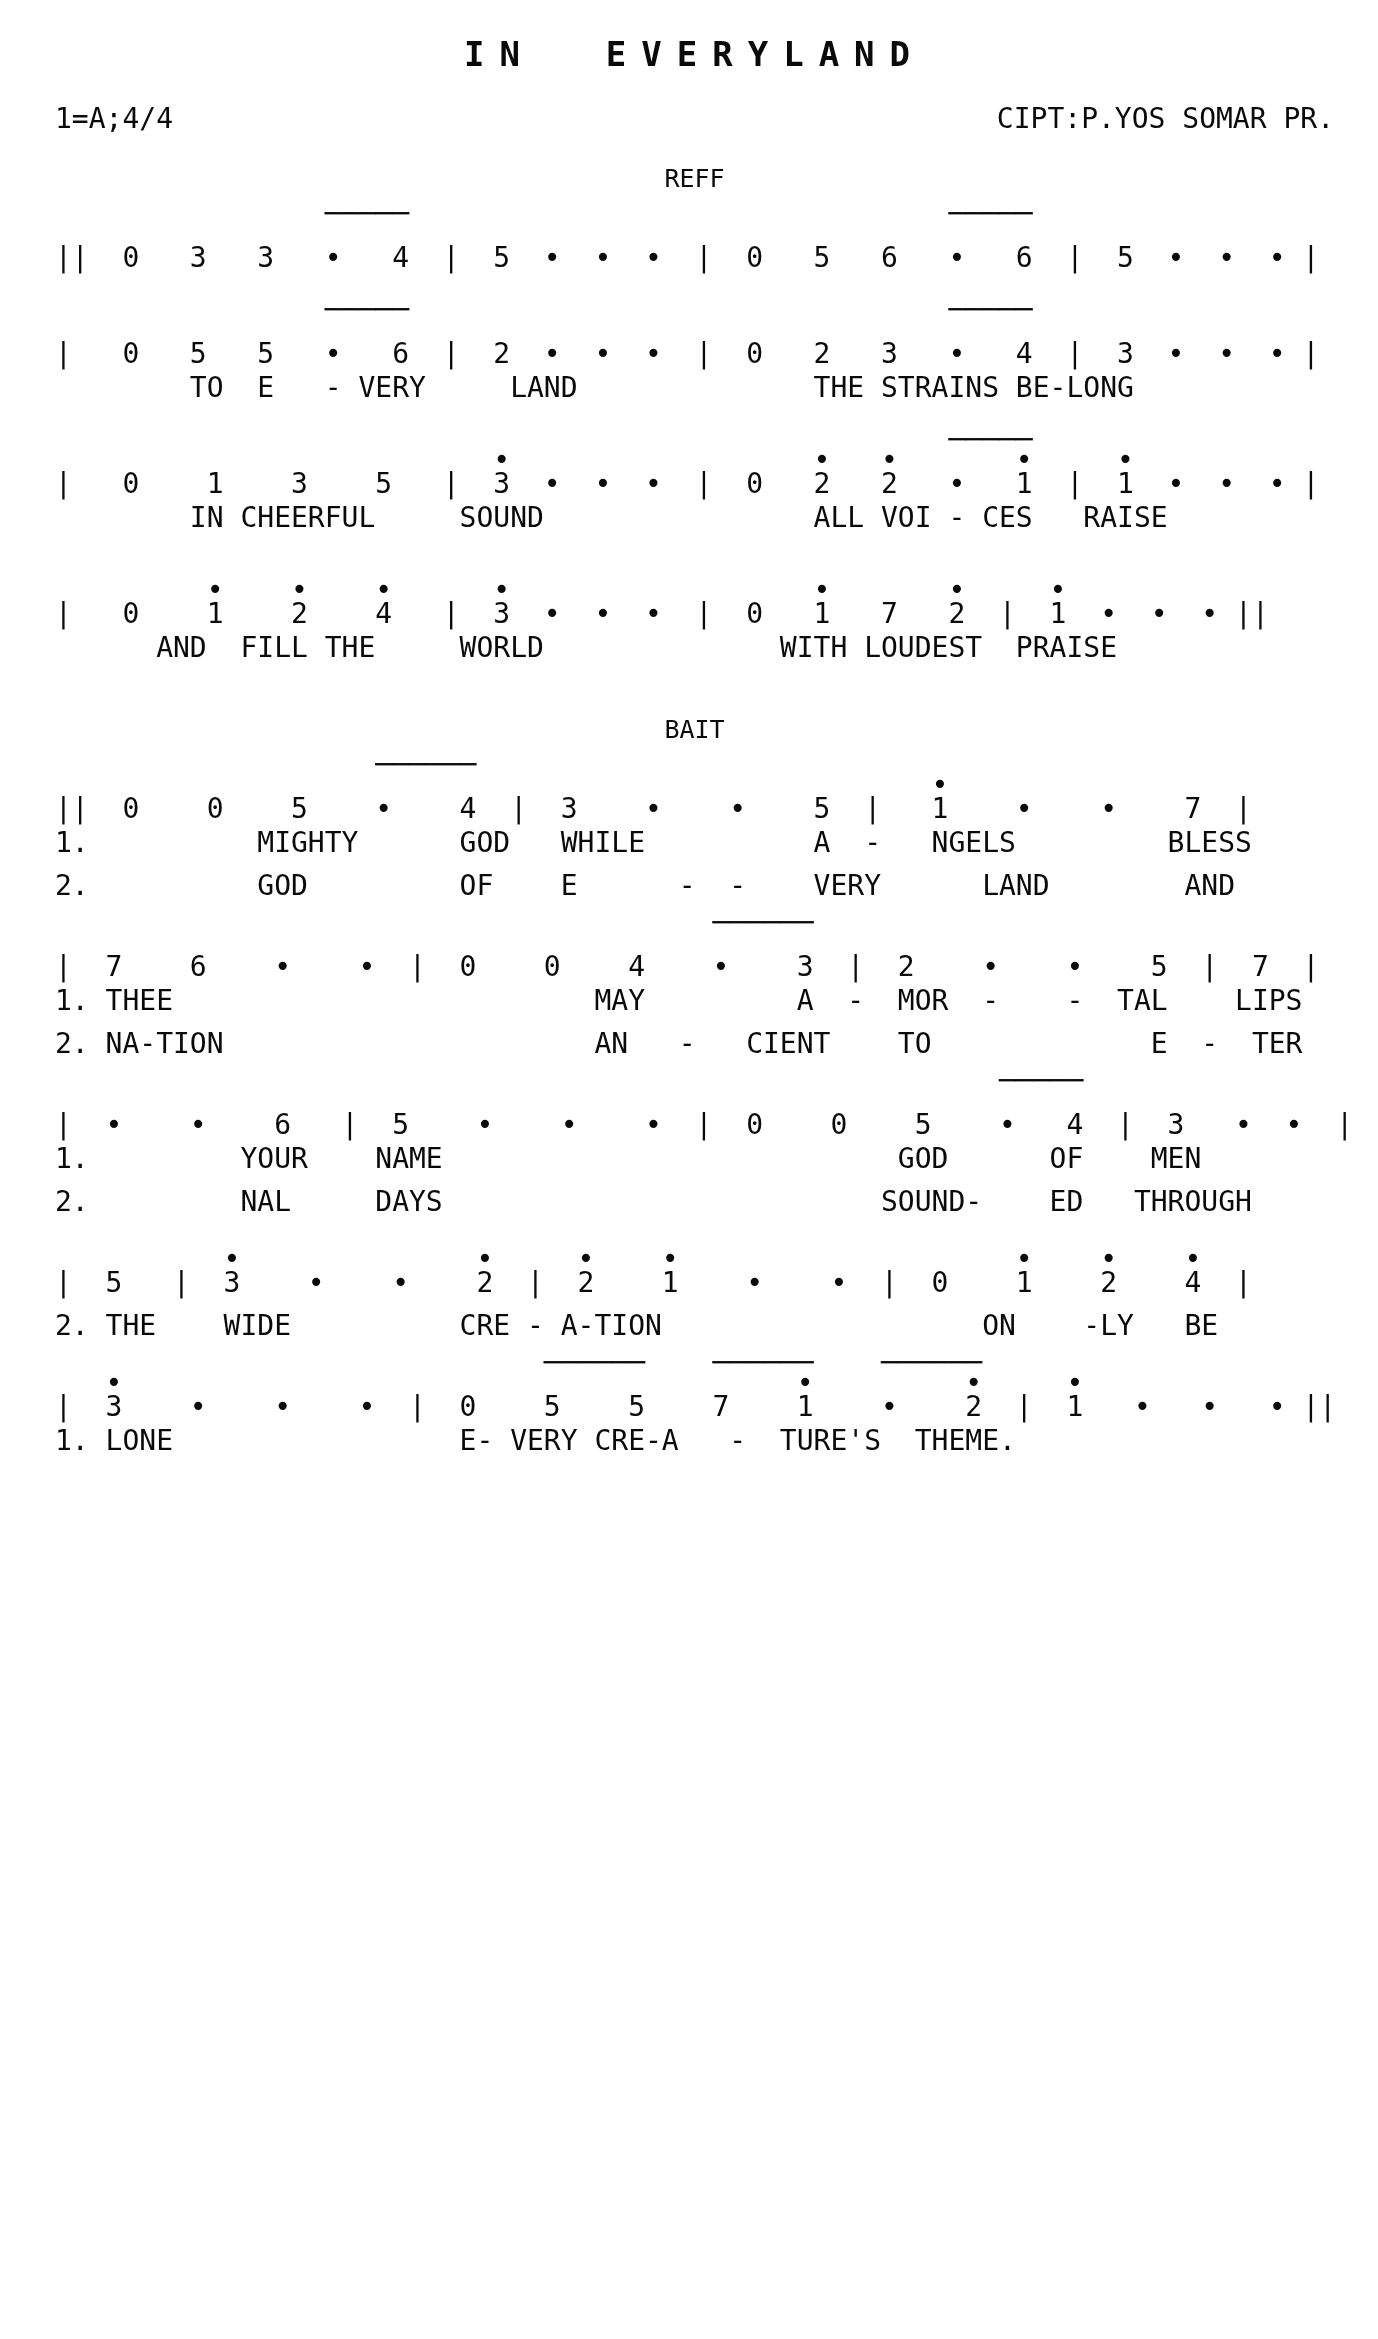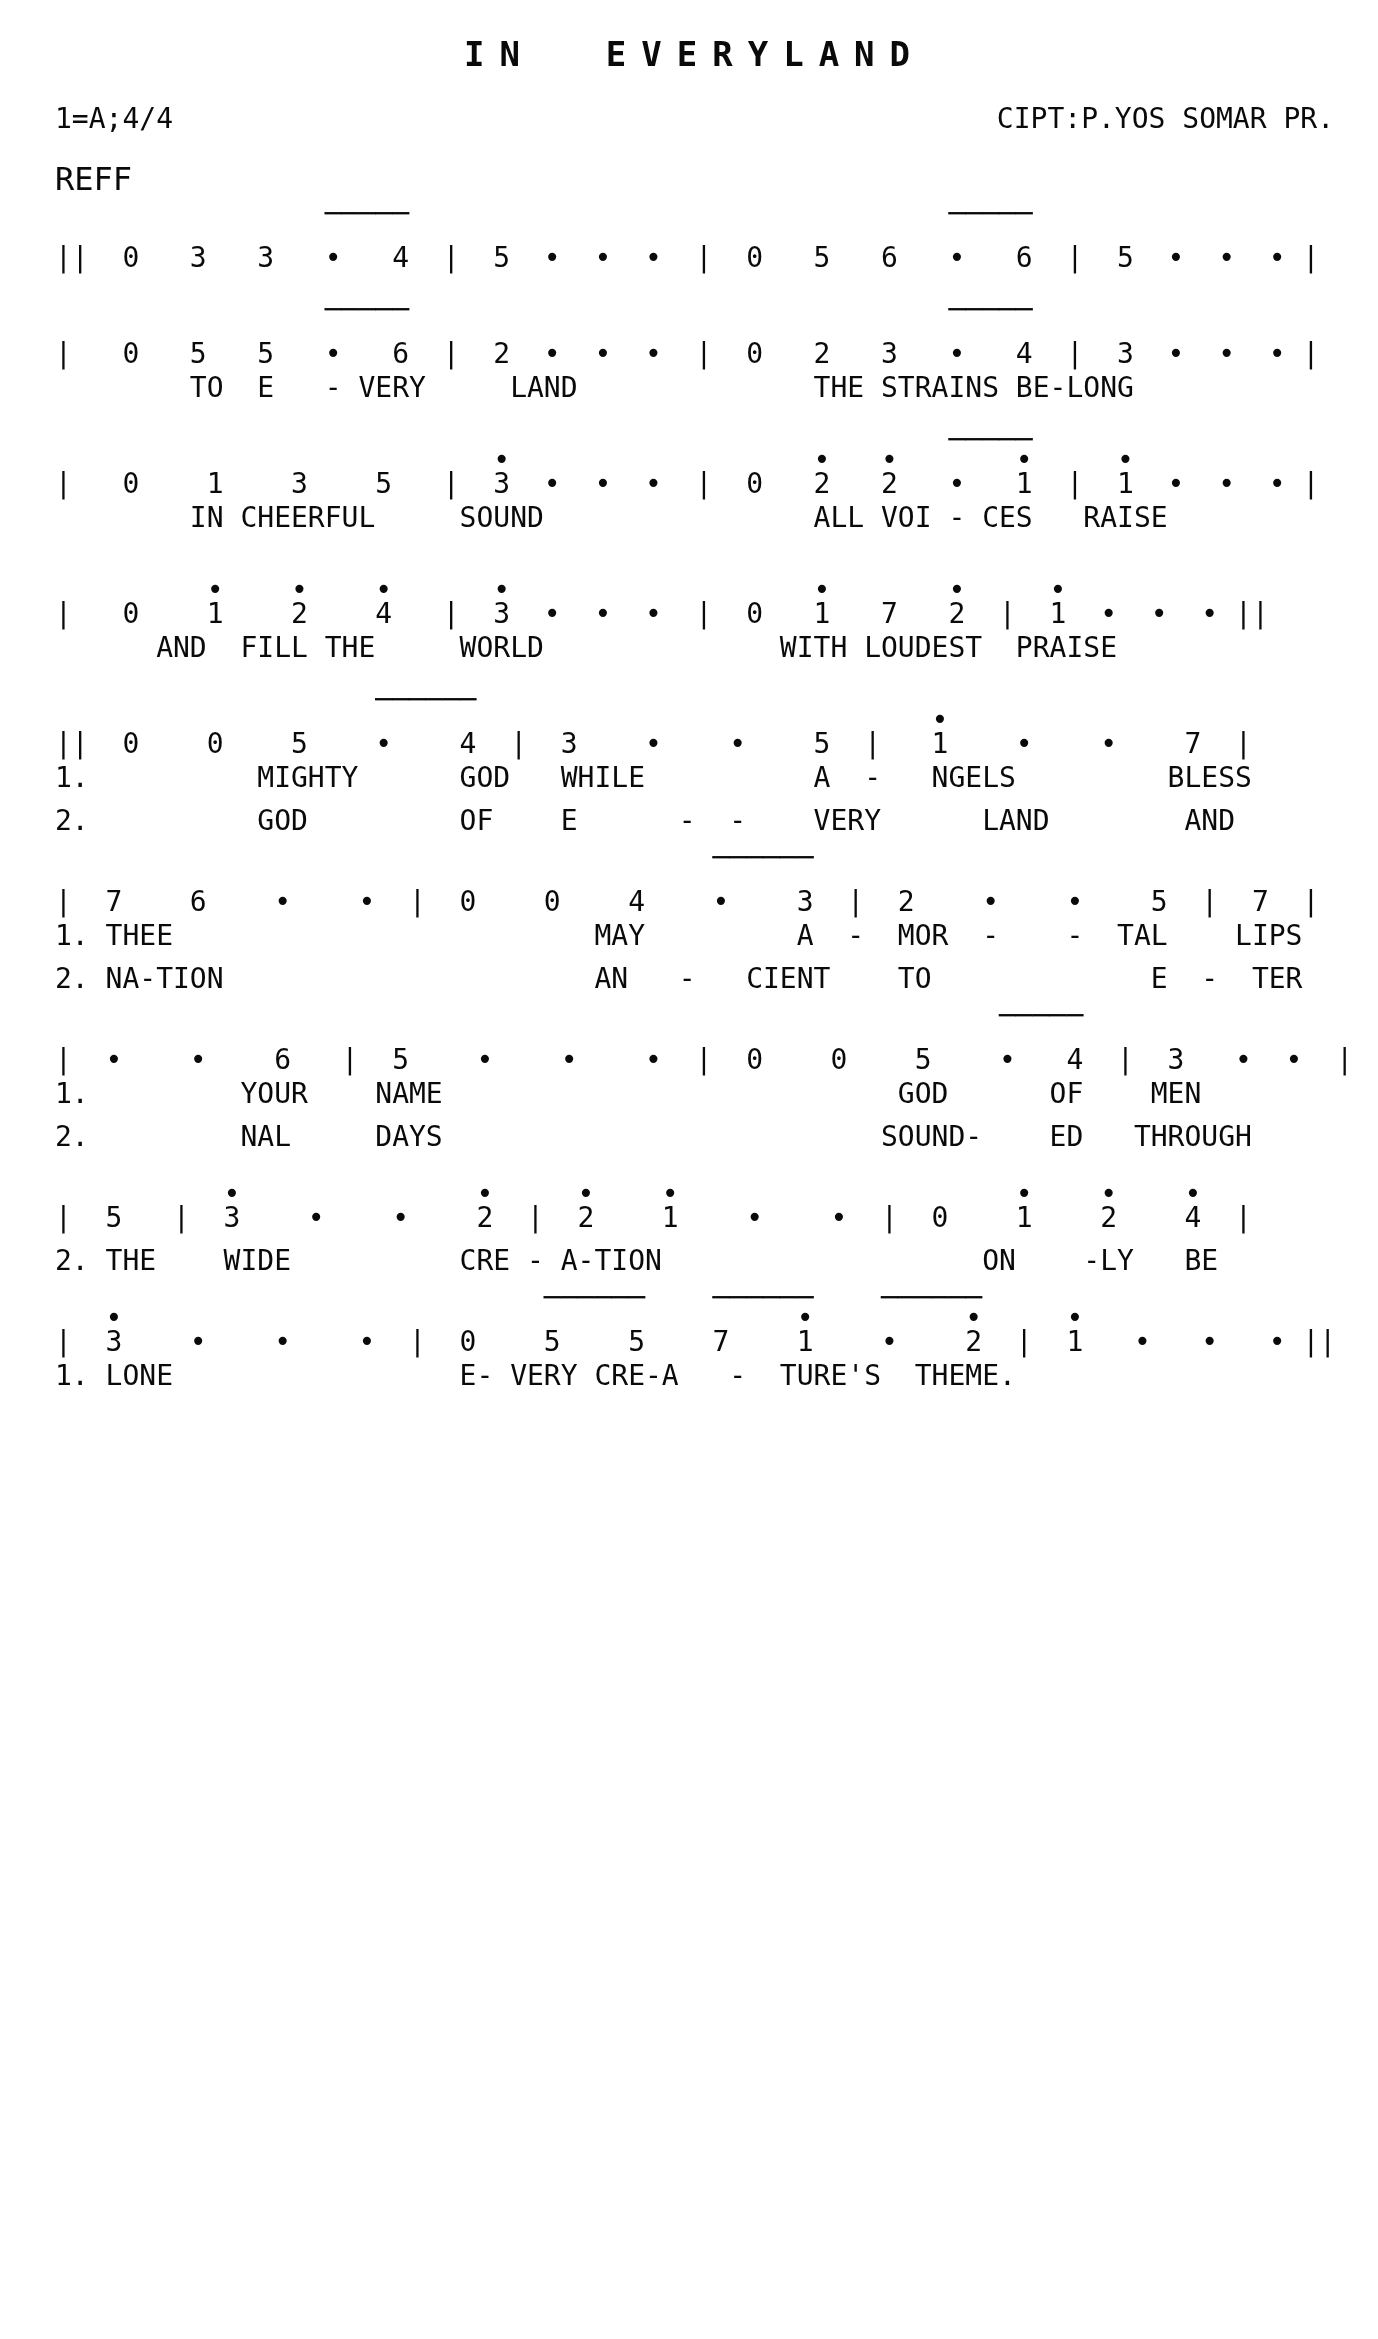--- a/index.html
+++ b/index.html
@@ -31,23 +31,24 @@
   }
   .meta {
     display: flex;
     justify-content: space-between;
     font-size: 28px;
     line-height: 34px;
     margin-top: 28px;
     white-space: pre;
   }
   .slabel {
-    font-size: 32px;
+    font-size: 25px;
     line-height: 34px;
     white-space: pre;
+    text-align: center;
   }
   .slabel.reff { margin: 26px 0 6px 0; }
   .slabel.bait { margin: 48px 0 6px 0; }
   .system { margin-bottom: 23px; }
   .section-bait .system { margin-bottom: 8px; }
   .over, .odots, .notes, .lyr {
     white-space: pre;
     font-size: 28px;
     overflow: visible;
   }
@@ -94,20 +95,21 @@
 
     <div class="system">
       <div class="over"></div>
       <div class="odots">         •    •    •      •                  •       •     •</div>
       <div class="notes">|   0    1    2    4   |  3  •  •  •  |  0   1   7   2  |  1  •  •  • ||</div>
       <div class="lyr">      AND  FILL THE     WORLD              WITH LOUDEST  PRAISE</div>
     </div>
   </div>
 
   <div class="section-bait">
+    <div class="slabel bait">BAIT</div>
 
     <div class="system">
       <div class="over">                   ──────</div>
       <div class="odots">                                                    •</div>
       <div class="notes">||  0    0    5    •    4  |  3    •    •    5  |   1    •    •    7  |</div>
       <div class="lyr">1.          MIGHTY      GOD   WHILE          A  -   NGELS         BLESS</div>
       <div class="lyr lyr2">2.          GOD         OF    E      -  -    VERY      LAND        AND</div>
     </div>
 
     <div class="system">

